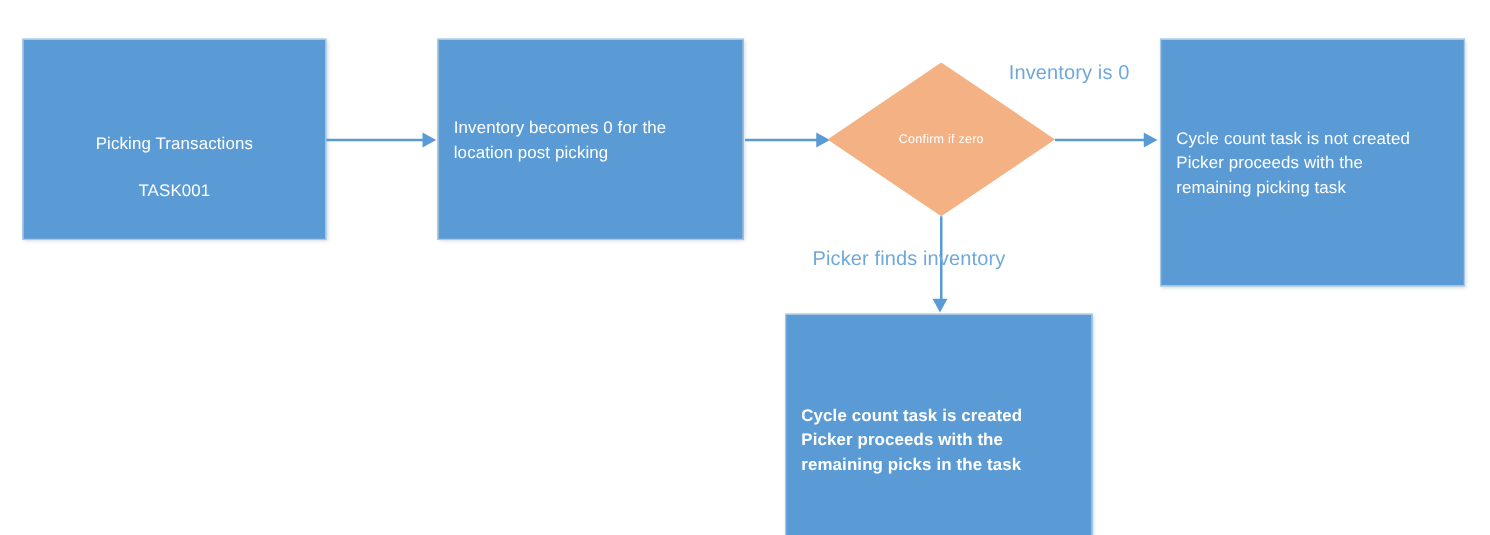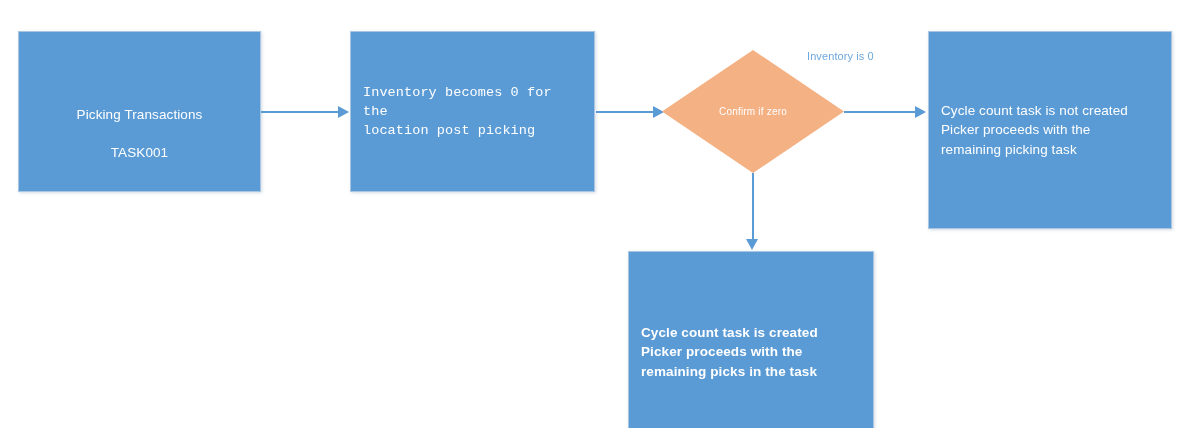--- a/index.html
+++ b/index.html
@@ -86,21 +86,21 @@
     border-left: 11px solid #5B9BD5;
   }
   .arrowhead.down {
     border-left: 6px solid transparent;
     border-right: 6px solid transparent;
     border-top: 11px solid #5B9BD5;
   }
   .edge-label {
     position: absolute;
     color: #6FA8DC;
-    font-size: 11px;
+    font-size: 16px;
     white-space: nowrap;
     letter-spacing: 0.1px;
   }
   .edge-label.lbl-over {
     background: transparent;
   }
 </style>
 </head>
 <body>
 
@@ -108,21 +108,21 @@
 
   <div class="node rect center" style="left:18px; top:31px; width:243px; height:161px;">
     <div class="txt">Picking Transactions
 
 TASK001</div>
   </div>
 
   <div class="conn h" style="left:261px; top:111px; width:78px;"></div>
   <div class="arrowhead right" style="left:338px; top:106px;"></div>
 
-  <div class="node rect left" style="left:350px; top:31px; width:245px; height:161px;font-family:Liberation Mono, monospace;">
+  <div class="node rect left" style="left:350px; top:31px; width:245px; height:161px;">
     <div class="txt">Inventory becomes 0 for the
 location post picking</div>
   </div>
 
   <div class="conn h" style="left:596px; top:111px; width:58px;"></div>
   <div class="arrowhead right" style="left:653px; top:106px;"></div>
 
   <div class="diamond-wrap" style="left:662px; top:50px; width:182px; height:123px;">
     <div class="diamond-shape"></div>
     <div class="diamond-label">Confirm if zero</div>
@@ -133,20 +133,21 @@
   <div class="edge-label" style="left:807px; top:50px;">Inventory is 0</div>
 
   <div class="node rect left" style="left:928px; top:31px; width:244px; height:198px;">
     <div class="txt">Cycle count task is not created
 Picker proceeds with the
 remaining picking task</div>
   </div>
 
   <div class="conn v" style="left:752px; top:173px; height:68px;"></div>
   <div class="arrowhead down" style="left:746px; top:239px;"></div>
+  <div class="edge-label lbl-over" style="left:650px; top:199px;">Picker finds inventory</div>
 
   <div class="node rect left" style="left:628px; top:251px; width:246px; height:202px;font-weight:bold;">
     <div class="txt">Cycle count task is created
 Picker proceeds with the
 remaining picks in the task</div>
   </div>
 
 </div>
 
 </body></html>

